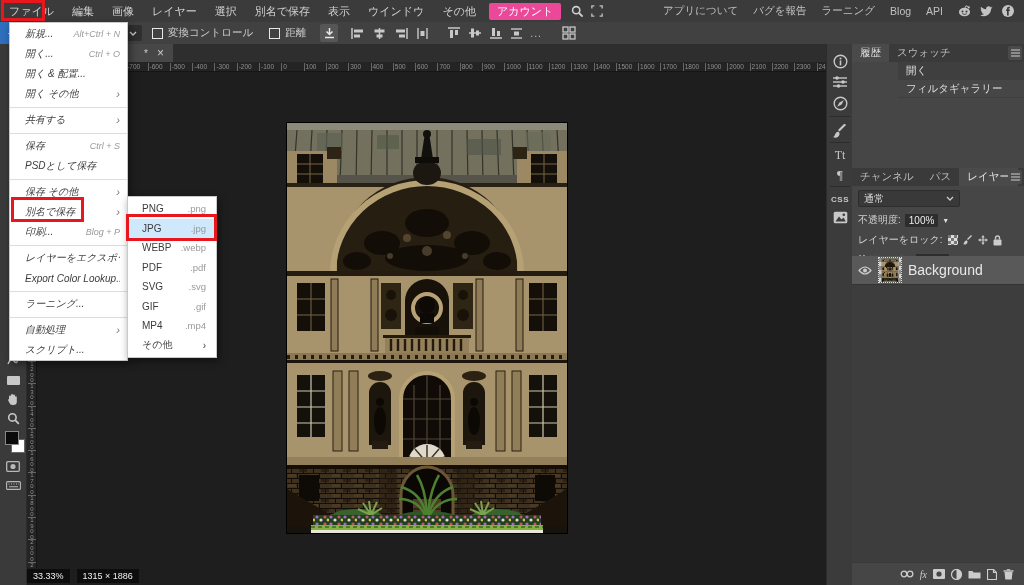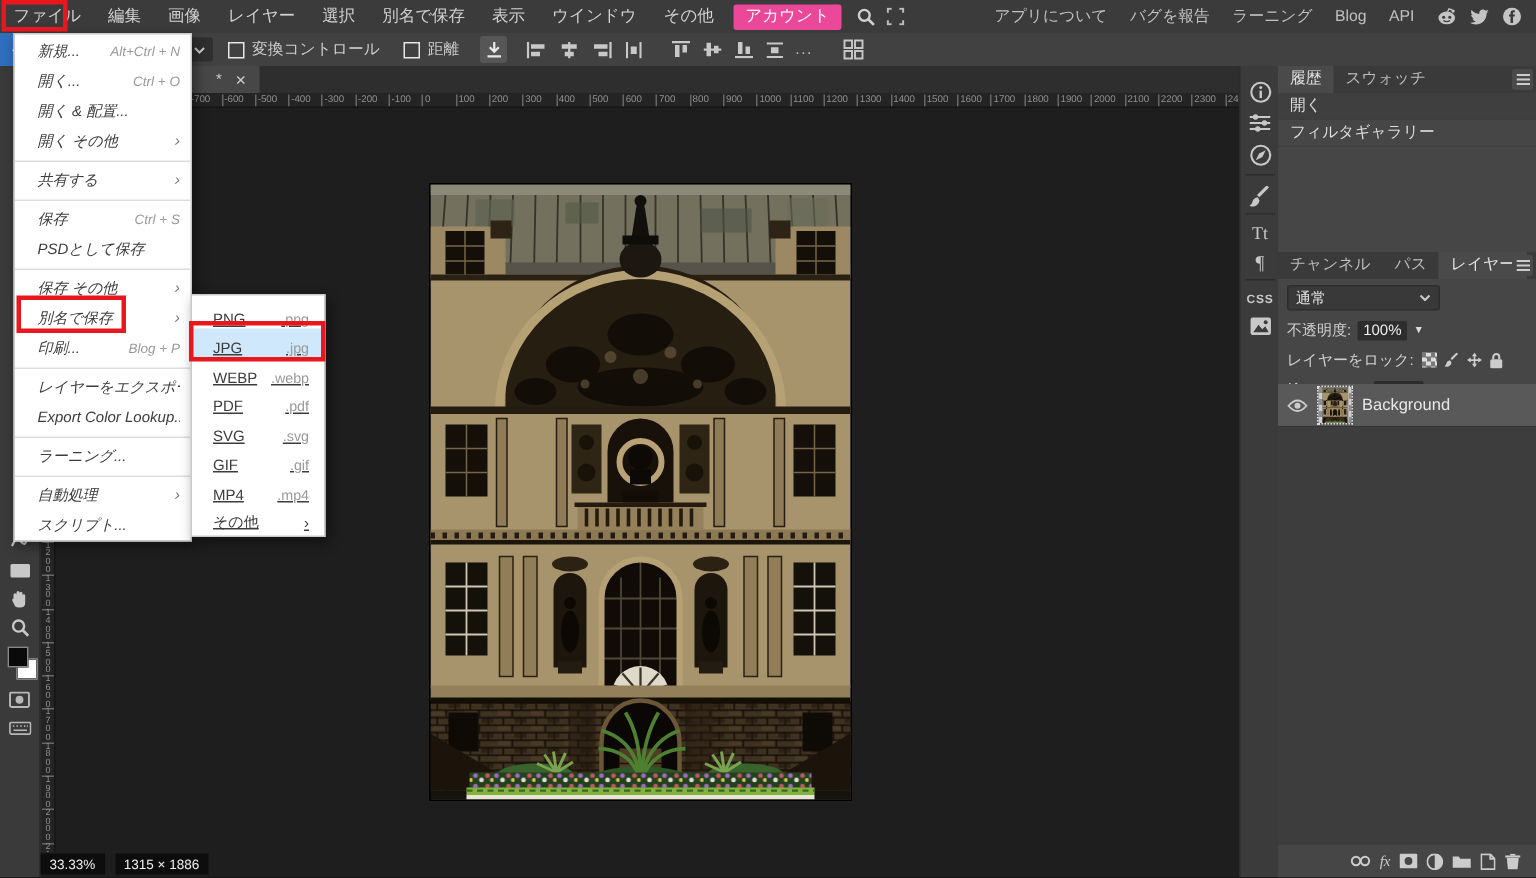--- a/index.html
+++ b/index.html
@@ -45,45 +45,45 @@
   .rstrip{position:absolute;left:826px;top:44px;width:26px;height:541px;background:#3b3b3b;border-left:1px solid #2c2c2c;z-index:4;}
   .rs-ico{position:absolute;left:0;width:26px;height:18px;display:flex;align-items:center;justify-content:center;color:#c8c8c8;}
   .rs-sep{position:absolute;left:3px;width:20px;border-top:1px solid #2c2c2c;}
   .collapse-h{position:absolute;top:-6px;font-size:6px;color:#999;z-index:5;letter-spacing:-1px;}
   
   .panels{position:absolute;left:852px;top:44px;width:172px;height:541px;background:#464646;z-index:4;}
   .phead{position:relative;height:18px;background:#3a3a3a;display:flex;align-items:flex-end;font-size:10.5px;color:#bdbdbd;}
   .ptab{padding:2px 8px 3px;line-height:13px;}
   .ptab.active{background:#4a4a4a;color:#e2e2e2;}
   .pmenu{position:absolute;right:2px;top:2px;width:14px;height:14px;background:#4a4a4a;border-radius:2px;display:flex;align-items:center;justify-content:center;}
-  .hist-row{height:17px;line-height:17px;padding-left:8px;font-size:10.5px;color:#ddd;border-bottom:1px solid #3e3e3e;}
+  .hist-row{height:17px;line-height:17px;padding-left:8px;font-size:10.5px;color:#ddd;border-bottom:1px solid #3e3e3e;margin-left:46px;}
   .hist-row:first-child{background:#3f3f3f;}
   .hist-body{height:106px;background:#464646;}
   .lay-controls{padding:4px 6px 2px;font-size:10px;color:#cfcfcf;}
   .blend{width:90px;height:15px;background:#393939;border:1px solid #2d2d2d;border-radius:2px;display:flex;align-items:center;justify-content:space-between;padding:0 5px;color:#e0e0e0;}
   .lrow{display:flex;align-items:center;gap:4px;margin-top:6px;}
   .valbox{background:#2d2d2d;padding:1px 4px;color:#eee;border-radius:1px;}
   .tri{font-size:7px;color:#ddd;}
   .lockicons{display:flex;gap:5px;align-items:center;margin-left:2px;}
   .checker8{width:10px;height:10px;background:repeating-conic-gradient(#ddd 0 25%,#777 0 50%) 0 0/6px 6px;}
   .layer-list{position:absolute;left:0;top:212px;width:172px;height:306px;background:#3d3d3d;}
   .layer-row{height:28px;background:#595959;display:flex;align-items:center;gap:7px;padding-left:6px;border-bottom:1px solid #333;}
   .thumb{width:22px;height:24px;background:repeating-conic-gradient(#cfcfcf 0 25%,#8f8f8f 0 50%) 0 0/8px 8px;display:flex;align-items:center;justify-content:center;outline:1px dotted #ddd;}
-  .layer-name{font-size:11px;color:#e8e8e8;}
+  .layer-name{font-size:14px;color:#e8e8e8;}
   .lay-bottom{position:absolute;left:0;bottom:0;width:172px;height:23px;background:#464646;border-top:1px solid #3a3a3a;display:flex;align-items:center;justify-content:flex-end;gap:6px;padding-right:10px;box-sizing:border-box;}
   
   .dropdown{position:absolute;left:9px;top:22px;width:117px;background:#fff;border:1px solid #c9c9c9;box-shadow:2px 3px 8px rgba(0,0,0,.45);z-index:30;padding-top:1px;font-style:italic;}
   .menu-row{height:20px;display:flex;align-items:center;font-size:10px;color:#3c3c3c;padding:0 7px 0 15px;white-space:nowrap;}
   .menu-row .lab{flex:1;overflow:hidden;}
   .menu-row .sc{color:#9a9a9a;font-size:9px;margin-left:4px;}
   .menu-row .arr{color:#777;font-size:11px;margin-left:4px;}
   .menu-sep{height:6px;position:relative;}
   .menu-sep:before{content:"";position:absolute;left:0;right:0;top:3px;border-top:1px solid #ddd;}
   .submenu{position:absolute;left:127px;top:196px;width:88px;background:#fff;border:1px solid #c9c9c9;box-shadow:2px 3px 8px rgba(0,0,0,.45);z-index:31;padding:2px 0;}
-  .sub-row{height:19.5px;display:flex;align-items:flex-end;font-size:10px;color:#3c3c3c;padding:0 10px 0 14px;text-decoration:underline;}
+  .sub-row{height:19.5px;display:flex;align-items:center;font-size:10px;color:#3c3c3c;padding:0 10px 0 14px;}
   .sub-row .nm{flex:1;}
   .sub-row .ext{color:#999;font-size:9.5px;}
   .sub-row.hl{background:#cfe8fc;}
   
   .ann{position:absolute;border:3px solid #e8171d;box-sizing:border-box;z-index:40;pointer-events:none;}
   .ann-file{left:1px;top:0;width:44px;height:21px;}
   .ann-saveas{left:11px;top:197px;width:73px;height:25px;}
   .ann-jpg{left:126px;top:214px;width:91px;height:27px;}
   svg{display:block;}
 </style>

